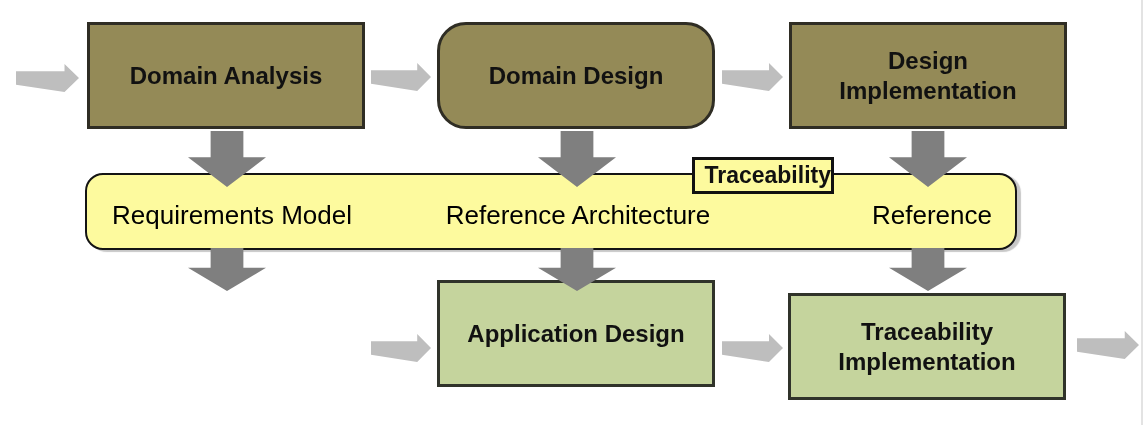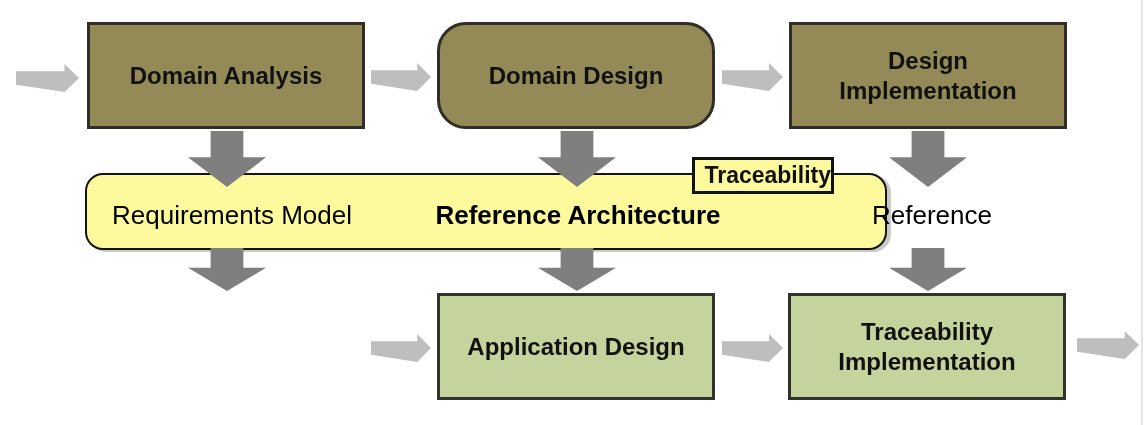--- a/index.html
+++ b/index.html
@@ -26,21 +26,21 @@
   }
   .pbox{
     position:absolute;width:278px;height:107px;box-sizing:border-box;
     display:flex;align-items:center;justify-content:center;text-align:center;
     font-weight:700;font-size:24px;line-height:1.25;padding:4px 12px;
     z-index:2;
   }
   .pbox.domain{background:var(--domain_box_fill);border:3px solid var(--domain_box_border);}
   .pbox.application{background:var(--application_box_fill);border:3px solid var(--application_box_border);}
   .band{
-    position:absolute;left:85px;top:173px;width:802px;height:77px;box-sizing:border-box;
+    position:absolute;left:85px;top:173px;width:932px;height:77px;box-sizing:border-box;
     background:var(--band_fill);border:2px solid var(--band_border);border-radius:18px;
     box-shadow:4px 2px 1px rgba(0,0,0,0.22);
     z-index:1;
   }
   .band-item{
     position:absolute;top:25px;transform:translateX(-50%);
     font-size:26px;font-weight:400;white-space:nowrap;color:#000;
   }
   .tag{
     position:absolute;left:692px;top:157px;width:142px;height:37px;box-sizing:border-box;
@@ -84,36 +84,36 @@
   </div>
   <div class="pbox domain" style="left:437px;top:22px;border-radius:29px;">
     <span>Domain Design</span>
   </div>
   <div class="pbox domain" style="left:789px;top:22px;">
     <span>Design Implementation</span>
   </div>
 
   <div class="band">
     <span class="band-item" style="left:145px;">Requirements Model</span>
-    <span class="band-item" style="left:491px;font-weight:bold;">Reference Architecture</span>
+    <span class="band-item" style="left:491px;">Reference Architecture</span>
     <span class="band-item" style="left:845px;">Reference</span>
   </div>
 
   <div class="tag">
     <span>Traceability</span>
   </div>
 
   <div class="v-arrow long" style="left:188px;top:131px;"></div>
   <div class="v-arrow long" style="left:538px;top:131px;"></div>
   <div class="v-arrow long" style="left:889px;top:131px;"></div>
 
   <div class="v-arrow short" style="left:188px;top:248px;"></div>
   <div class="v-arrow short" style="left:538px;top:248px;"></div>
   <div class="v-arrow short" style="left:889px;top:248px;"></div>
 
-  <div class="pbox application" style="left:437px;top:293px;">
+  <div class="pbox application" style="left:437px;top:280px;">
     <span>Application Design</span>
   </div>
   <div class="pbox application" style="left:788px;top:293px;">
     <span>Traceability Implementation</span>
   </div>
 
 </div>
 
 </body></html>

